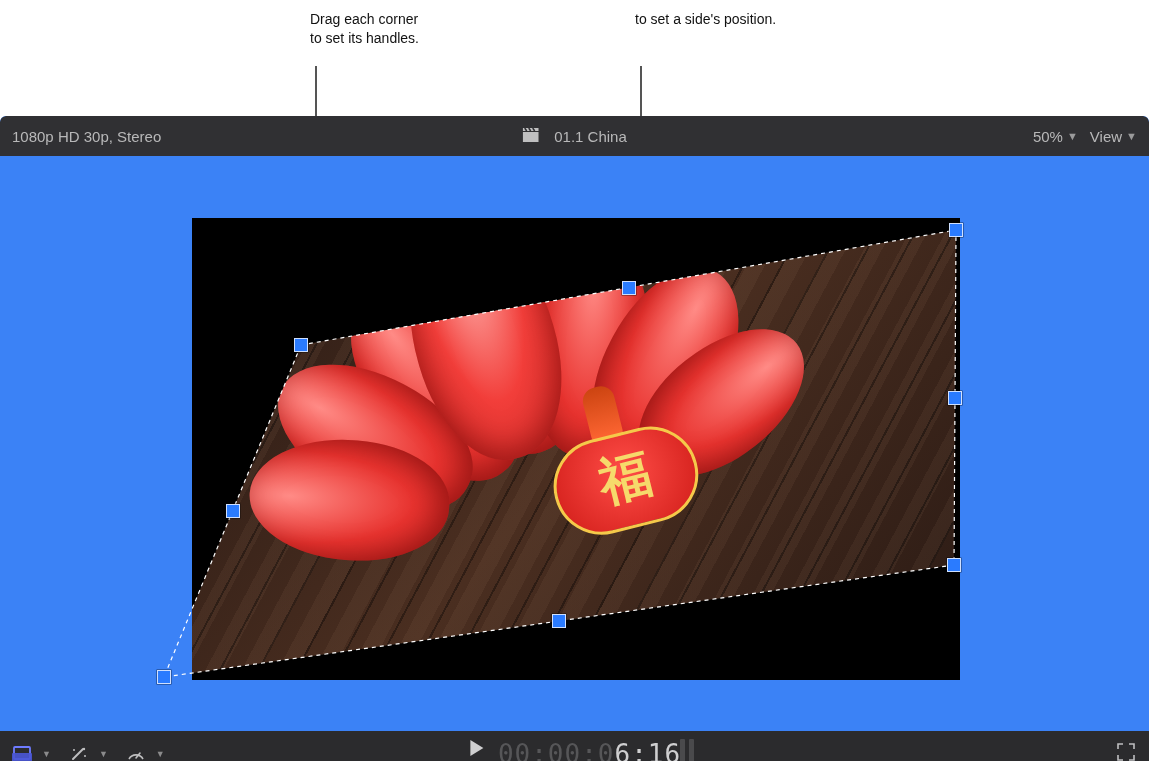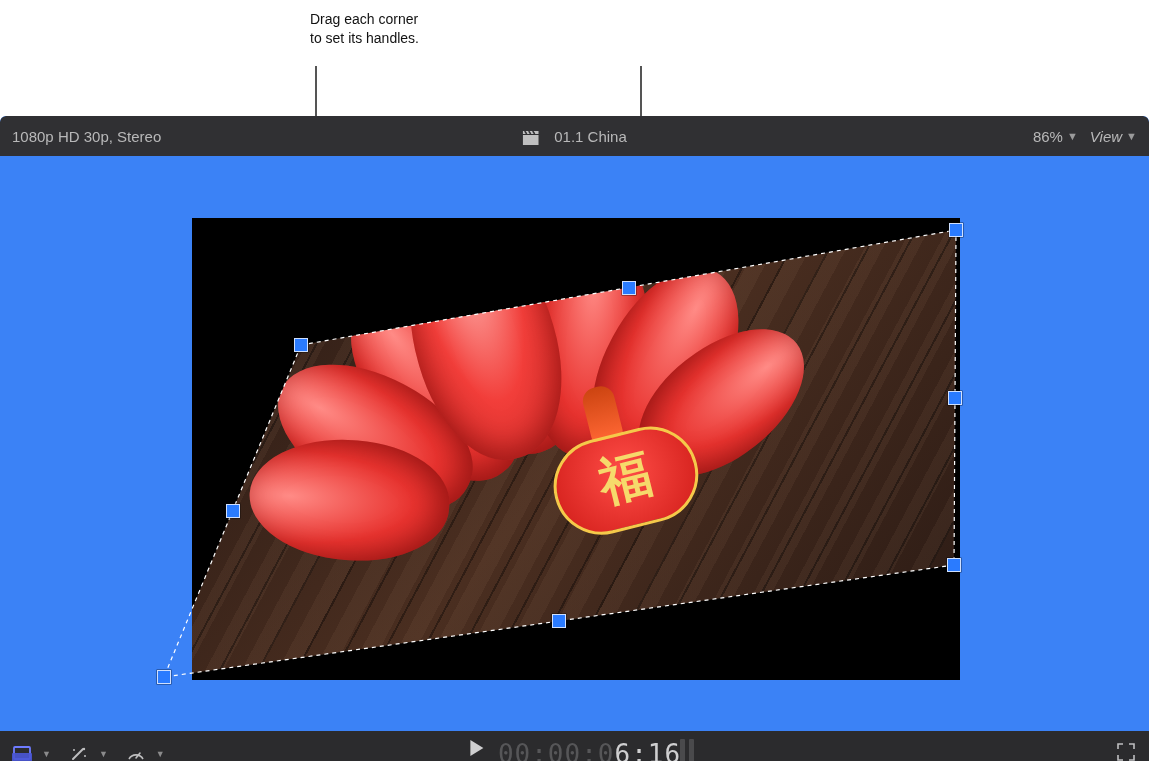--- a/index.html
+++ b/index.html
@@ -2,21 +2,21 @@
 <html><head>
 <meta charset="utf-8">
 <style>
   html,body{margin:0;padding:0;width:1149px;height:761px;background:#fff;font-family:-apple-system,BlinkMacSystemFont,"Helvetica Neue",Arial,sans-serif;color:#1a1a1a;}
   .callouts{position:absolute;top:0;left:0;right:0;height:100px;}
   .callout{position:absolute;font-size:20px;line-height:1.35;color:#111;}
   .callout .line{font-size:14px;}
   .editor{position:absolute;left:0;top:100px;width:1149px;height:661px;background:#3b82f6;border-top-left-radius:6px;border-top-right-radius:6px;overflow:hidden;margin-top:16px;}
   .topbar{height:40px;background:#303033;display:flex;align-items:center;color:#b8b8b9;font-size:15px;border-top-left-radius:6px;border-top-right-radius:6px;padding:0 12px;justify-content:space-between;}
   .topbar .left{display:flex;align-items:center;}
-  .topbar .center{position:absolute;left:50%;transform:translateX(-50%);display:flex;align-items:flex-end;gap:16px;}
+  .topbar .center{position:absolute;left:50%;transform:translateX(-50%);display:flex;align-items:flex-start;gap:16px;}
   .topbar .right{display:flex;align-items:center;gap:12px;}
   .clapper{width:16px;height:14px;position:relative;}
   .clapper svg{display:block;}
   .chev{font-size:11px;color:#9a9a9b;margin-left:4px;}
   .subbar{height:40px;display:flex;align-items:center;justify-content:space-between;padding:8px 14px 0 14px;box-sizing:border-box;}
   .segmented{display:flex;border:1px solid #4a4a4c;border-radius:5px;overflow:hidden;height:24px;}
   .segmented button{background:#2b2b2d;border:none;width:34px;height:100%;display:flex;align-items:center;justify-content:center;color:#bfbfc0;cursor:pointer;border-right:1px solid #4a4a4c;}
   .segmented button:last-child{border-right:none;}
   .segmented button svg{display:block;}
   .done-btn{background:#1a1a1b;border:1.5px solid #bcbcbd;border-radius:5px;color:#eee;font-size:15px;font-weight:600;height:26px;padding:0 12px;cursor:pointer;}
@@ -58,20 +58,21 @@
 </style>
 </head>
 <body>
 
 <div class="callouts">
   <div class="callout" style="left:310px;top:10px;">
     <div class="line">Drag each corner</div>
     <div class="line">to set its handles.</div>
   </div>
   <div class="callout" style="left:635px;top:10px;">
+    <div class="line">to set a side's position.</div>
   </div>
 </div>
 <div class="leader" style="left:315px;top:66px;height:262px;"></div>
 <div class="leader" style="left:640px;top:66px;height:207px;"></div>
 
 <div class="editor">
 
   <div class="topbar">
     <div class="left">1080p HD 30p, Stereo</div>
     <div class="center">
@@ -81,24 +82,24 @@
             <polygon points="0,0 16,0 16,3 0,3" fill="#bfbfc0"></polygon>
             <line x1="2" y1="0" x2="4" y2="3" stroke="#303033" stroke-width="1.5"></line>
             <line x1="6" y1="0" x2="8" y2="3" stroke="#303033" stroke-width="1.5"></line>
             <line x1="10" y1="0" x2="12" y2="3" stroke="#303033" stroke-width="1.5"></line>
           </svg>
       </span>
       <span>01.1 China</span>
     </div>
     <div class="right">
       <span style="display:flex;align-items:center;cursor:pointer;">
-        <span>86%</span>
+        <span>50%</span>
         <span class="chev">▼</span>
       </span>
-      <span style="display:flex;align-items:center;cursor:pointer;font-style:italic;">
+      <span style="display:flex;align-items:center;cursor:pointer;">
         <span>View</span>
         <span class="chev">▼</span>
       </span>
     </div>
   </div>
 
 
   <div class="viewer-area">
     <div class="canvas">
       <div class="image-layer">

